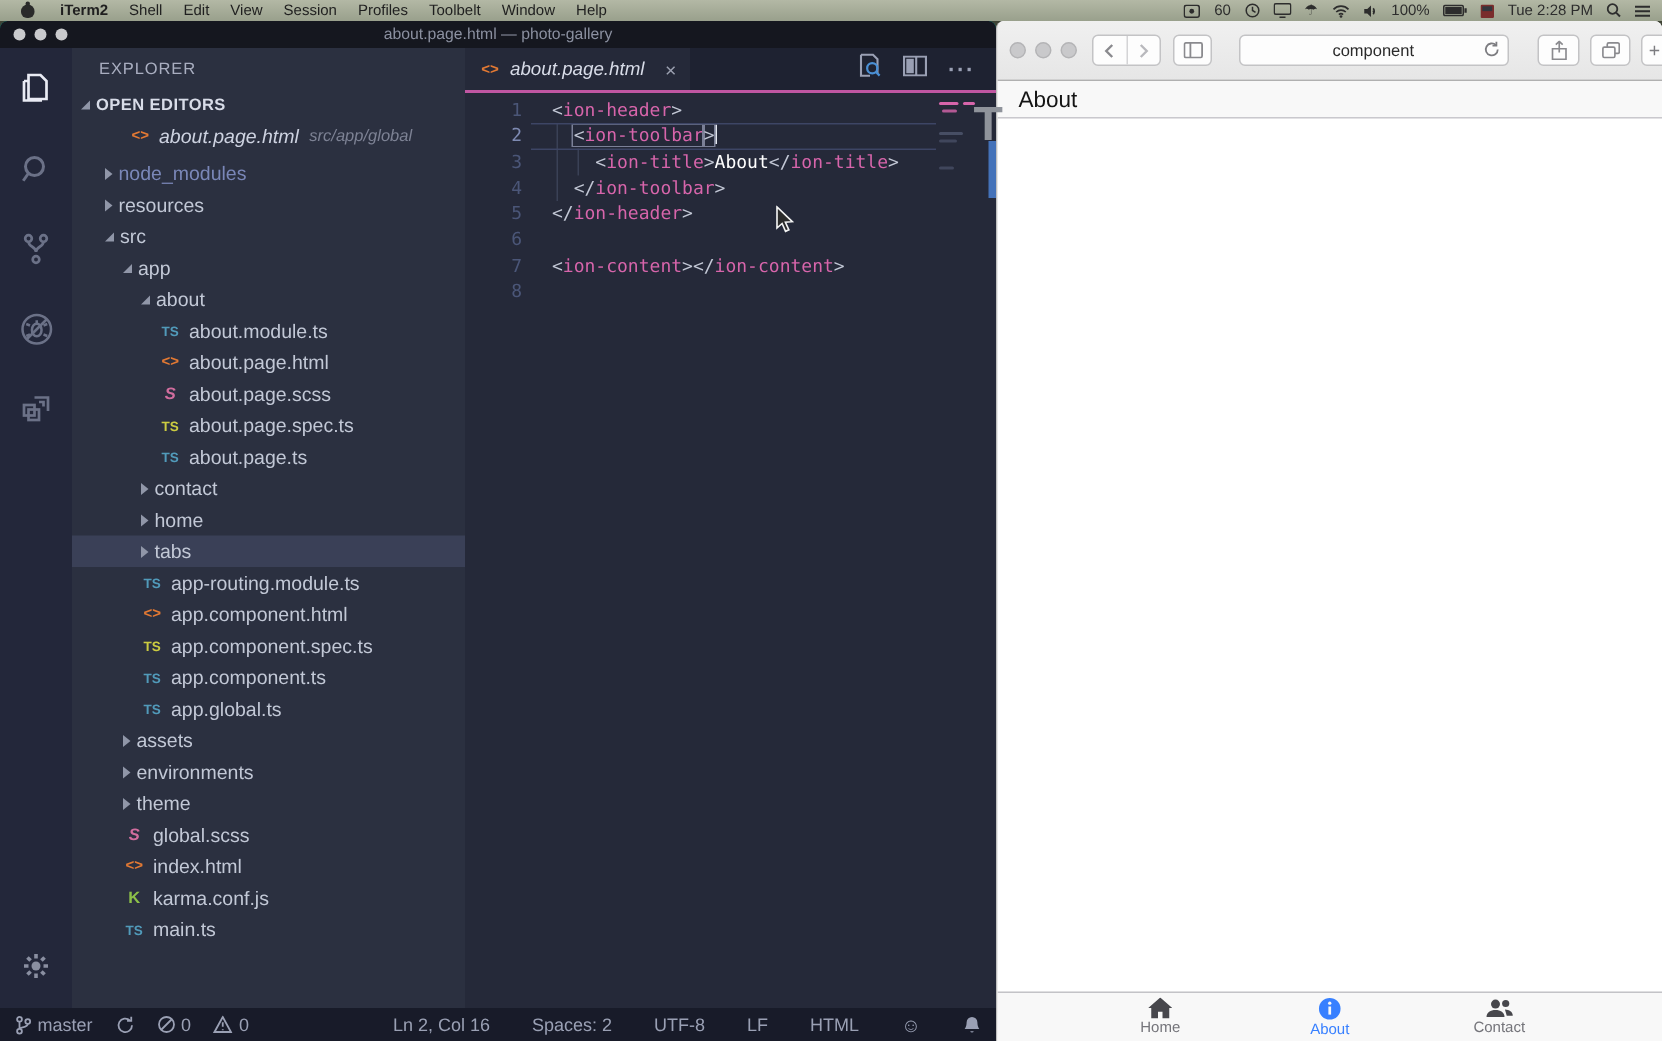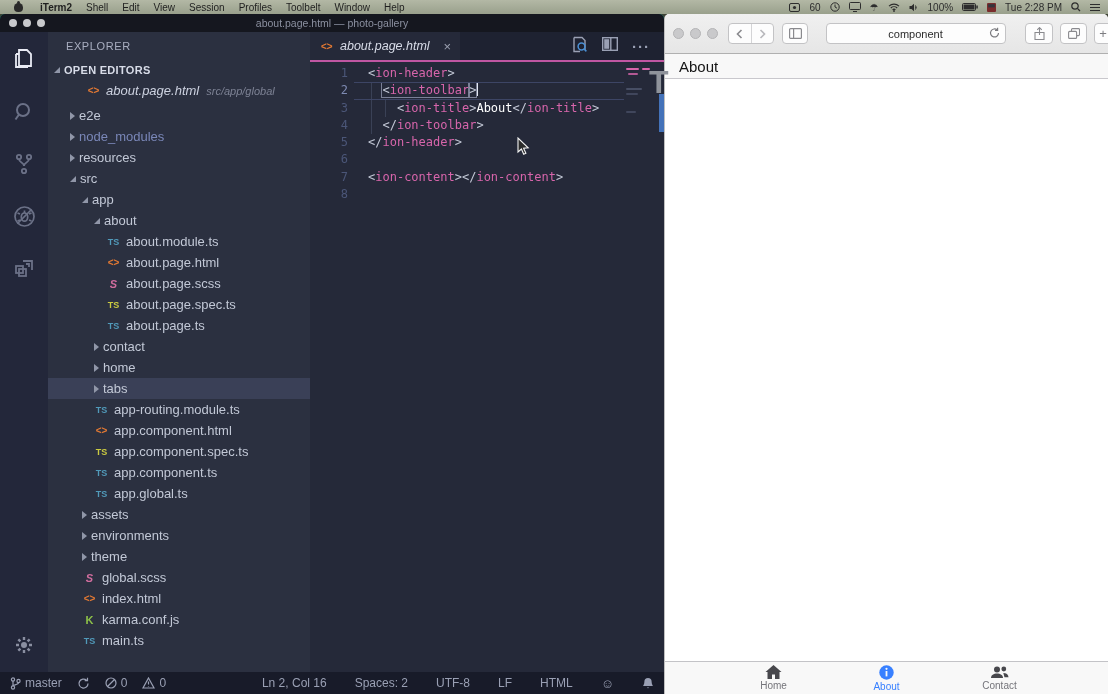--- a/index.html
+++ b/index.html
@@ -250,24 +250,20 @@
       <div class="sec-header">
         <span class="tw tw-exp"></span>
         <span>OPEN EDITORS</span>
       </div>
       <div id="oe-item">
         <span class="fico html">&lt;&gt;</span>
         <span class="fname">about.page.html</span>
         <span class="fpath">src/app/global</span>
       </div>
       <div id="tree">
-          <div class="tree-row" style="padding-left: 22px;">
-            <span class="tw tw-col"></span>
-            <span class="tlabel">e2e</span>
-          </div>
           <div class="tree-row dim" style="padding-left: 22px;">
             <span class="tw tw-col"></span>
             <span class="tlabel">node_modules</span>
           </div>
           <div class="tree-row" style="padding-left: 22px;">
             <span class="tw tw-col"></span>
             <span class="tlabel">resources</span>
           </div>
           <div class="tree-row" style="padding-left: 22px;">
             <span class="tw tw-exp"></span>

